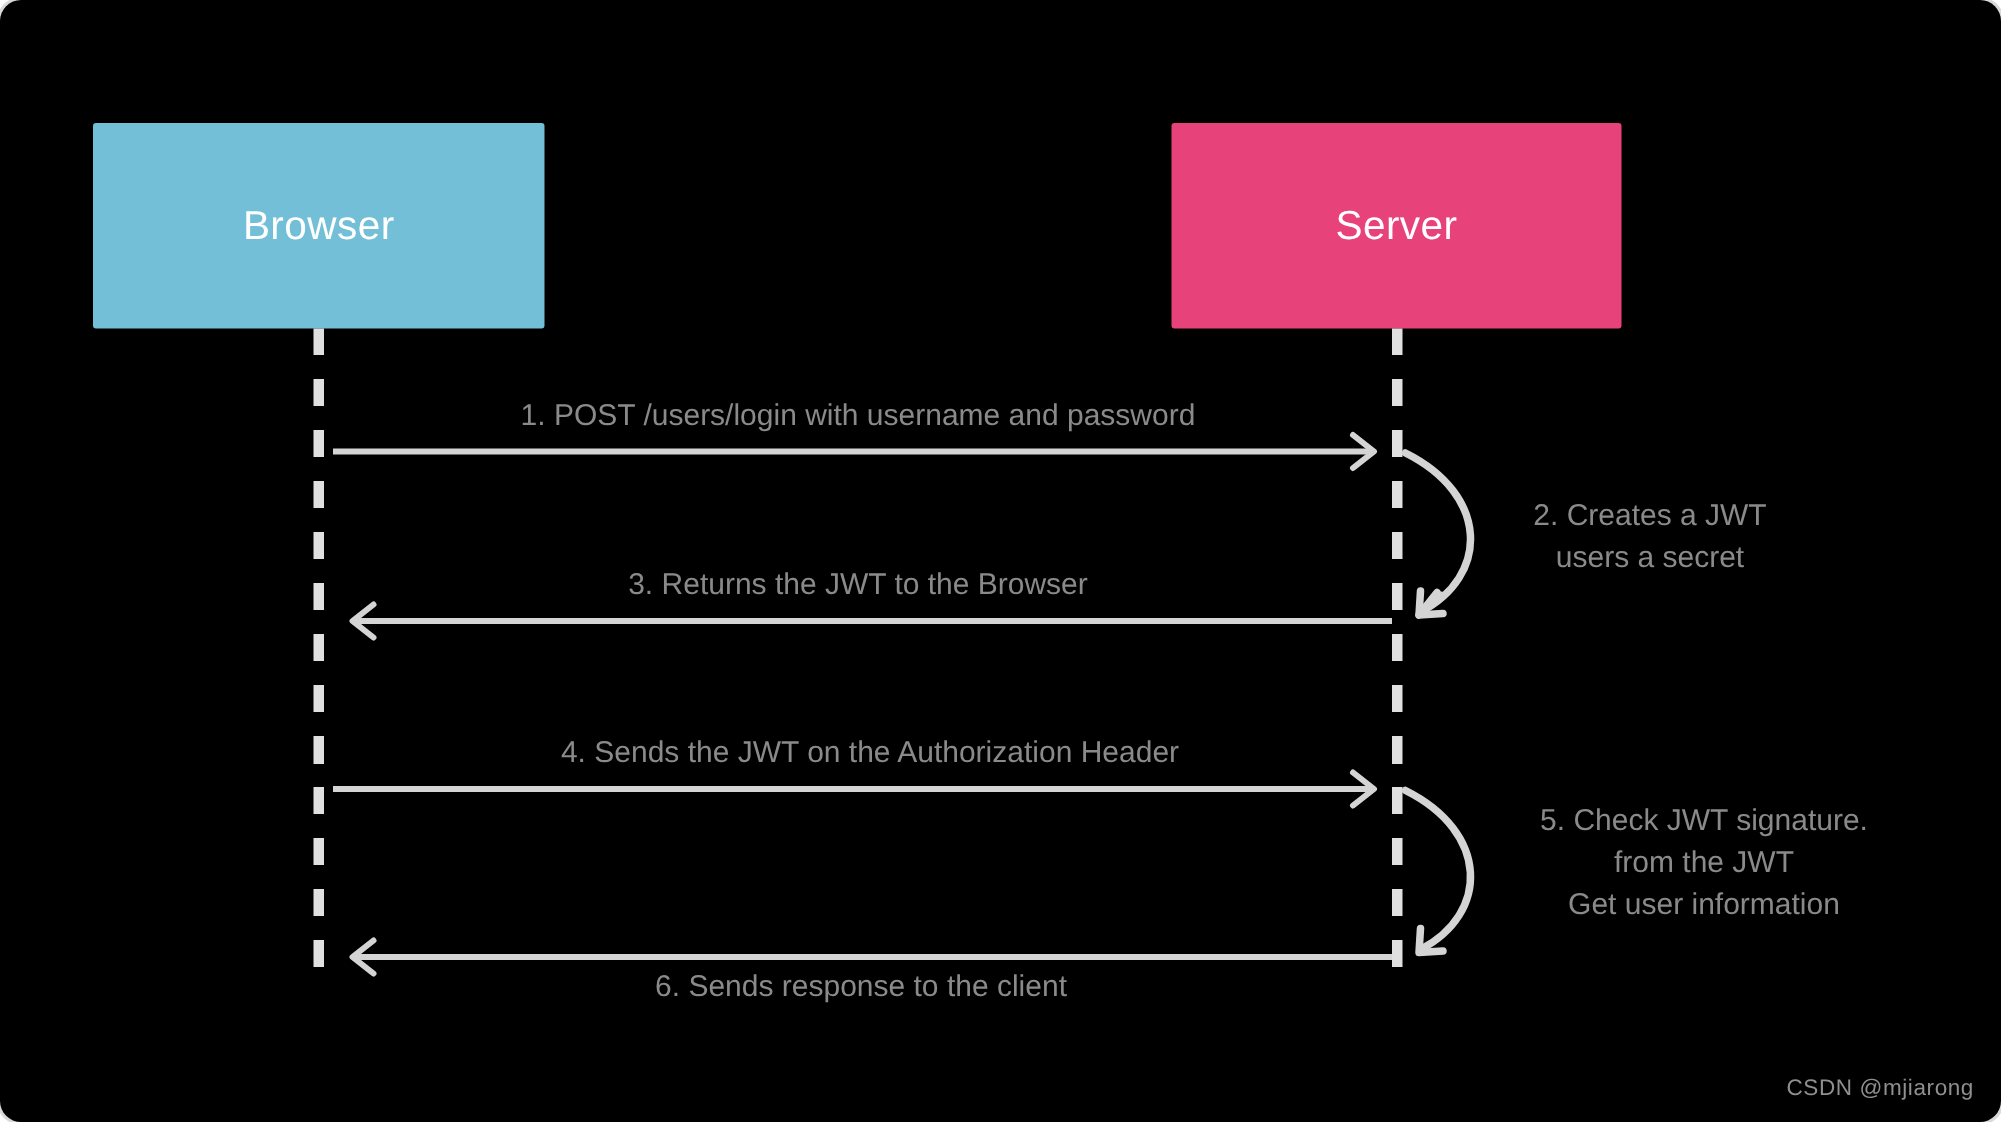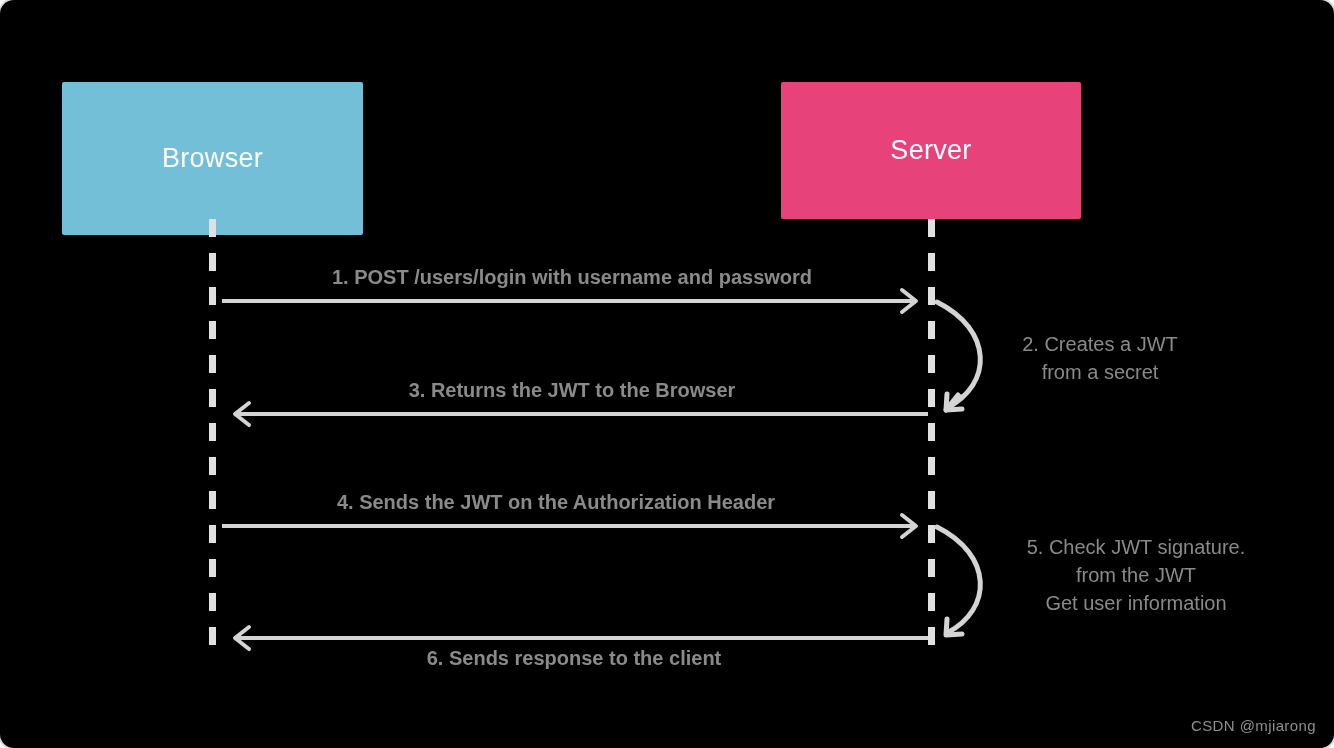--- a/index.html
+++ b/index.html
@@ -23,21 +23,21 @@
     align-items: center;
     justify-content: center;
     border-radius: 2px;
   }
   .actor-label {
     color: #ffffff;
     font-size: 27px;
     font-weight: 400;
     letter-spacing: 0.3px;
   }
-  #browser-box { left: 62px;  top: 82px; width: 301px; height: 153px; background: #74bfd8; text-align: center; }
+  #browser-box { left: 62px;  top: 82px; width: 301px; height: 137px; background: #74bfd8; text-align: center; }
   #server-box  { left: 781px; top: 82px; width: 300px; height: 137px; background: #e8427b; }
 
   .lifeline {
     position: absolute;
     width: 7px;
     top: 219px;
     height: 430px;
     background: repeating-linear-gradient(
       to bottom,
       #e0e0e0 0px, #e0e0e0 18px,
@@ -46,21 +46,20 @@
   }
   #browser-lifeline { left: 209px; }
   #server-lifeline  { left: 928px; }
 
   .msg-label {
     position: absolute;
     color: #8a8a8a;
     font-size: 20px;
     white-space: nowrap;
     text-align: center;
-    font-weight: bold;
   }
   .note-label {
     position: absolute;
     color: #8a8a8a;
     font-size: 20px;
     text-align: center;
     line-height: 28px;
   }
   .arrow-svg {
     position: absolute;
@@ -98,30 +97,30 @@
     <polyline points="680,2 694,13 680,24" fill="none" stroke="#d4d4d4" stroke-width="4" stroke-linecap="round" stroke-linejoin="round"></polyline>
   </svg>
 
   <svg class="arrow-svg" style="left:931px; top:296px;" width="80" height="122">
     <path d="M 6 6 C 62 34, 62 88, 16 112" fill="none" stroke="#d4d4d4" stroke-width="5" stroke-linecap="round"></path>
     <polyline points="30,101 15,114 27,99" fill="none" stroke="#d4d4d4" stroke-width="5" stroke-linecap="round" stroke-linejoin="round"></polyline>
     <polyline points="31,113 15,114 16,98" fill="none" stroke="#d4d4d4" stroke-width="5" stroke-linecap="round" stroke-linejoin="round"></polyline>
   </svg>
   <div class="note-label" style="left:1000px; top:330px; width:200px;">
     <div>2. Creates a JWT</div>
-    <div>from a secret</div>
+    <div>users a secret</div>
   </div>
 
   <div class="msg-label" style="left:212px; top:379px; width:720px;">3. Returns the JWT to the Browser</div>
   <svg class="arrow-svg" style="left:228px; top:401px;" width="700" height="26">
     <line x1="7" y1="13" x2="700" y2="13" stroke="#d4d4d4" stroke-width="4"></line>
     <polyline points="21,2 7,13 21,24" fill="none" stroke="#d4d4d4" stroke-width="4" stroke-linecap="round" stroke-linejoin="round"></polyline>
   </svg>
 
-  <div class="msg-label" style="left:196px; top:491px; width:720px;">4. Sends the JWT on the Authorization Header</div>
+  <div class="msg-label" style="left:220px; top:491px; width:720px;">4. Sends the JWT on the Authorization Header</div>
   <svg class="arrow-svg" style="left:222px; top:513px;" width="700" height="26">
     <line x1="0" y1="13" x2="693" y2="13" stroke="#d4d4d4" stroke-width="4"></line>
     <polyline points="680,2 694,13 680,24" fill="none" stroke="#d4d4d4" stroke-width="4" stroke-linecap="round" stroke-linejoin="round"></polyline>
   </svg>
 
   <svg class="arrow-svg" style="left:931px; top:521px;" width="80" height="122">
     <path d="M 6 6 C 62 34, 62 88, 16 112" fill="none" stroke="#d4d4d4" stroke-width="5" stroke-linecap="round"></path>
     <polyline points="31,113 15,114 16,98" fill="none" stroke="#d4d4d4" stroke-width="5" stroke-linecap="round" stroke-linejoin="round"></polyline>
   </svg>
   <div class="note-label" style="left:1006px; top:533px; width:260px;">

